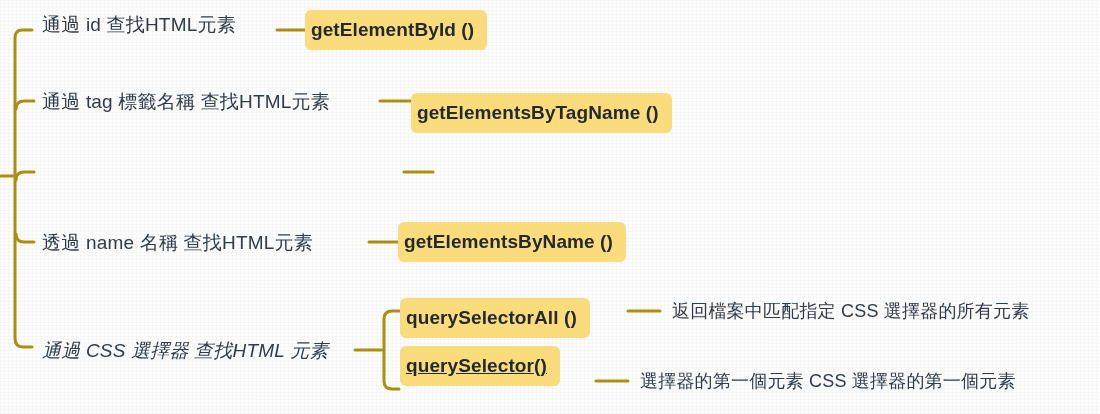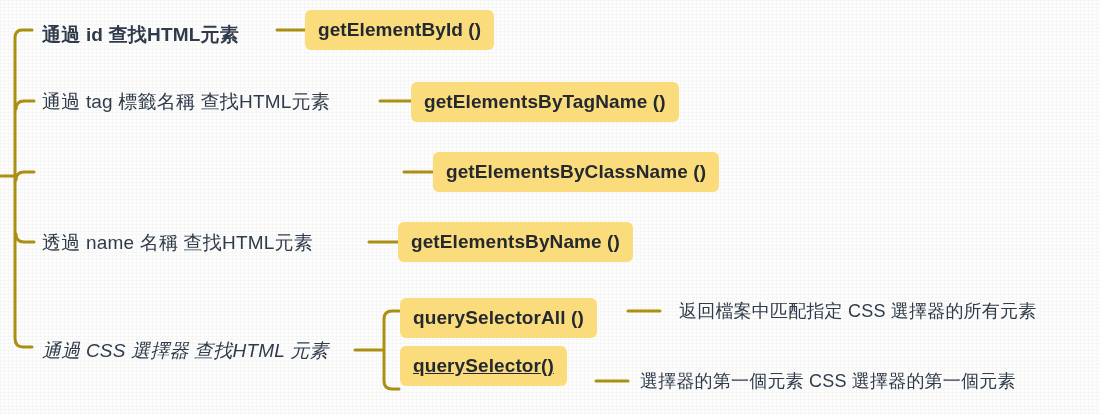--- a/index.html
+++ b/index.html
@@ -52,21 +52,21 @@
     transform: translateY(-50%);
   }
   .pill {
     position: absolute;
     white-space: nowrap;
     background-color: #fbdc7d;
     color: #23292f;
     font-size: 19px;
     line-height: 1;
     font-weight: 700;
-    padding: 10px 13px 11px 13px;
+    padding: 10px 13px 11px 6px;
     border-radius: 6px;
     transform: translateY(-50%);
     letter-spacing: 0.1px;
   }
   .desc-label {
     position: absolute;
     white-space: nowrap;
     color: #2f3b4a;
     font-size: 18px;
     line-height: 1;
@@ -96,32 +96,31 @@
       <path d="M 369,242 L 398,242"></path>
 
       <path d="M 355,350 L 382,350"></path>
       <path d="M 399,311 L 392,311 Q 384,311 384,319 L 384,381 Q 384,389 392,389 L 399,389"></path>
 
       <path d="M 628,311 L 660,311"></path>
       <path d="M 596,381 L 628,381"></path>
     </g>
   </svg>
 
-  <div class="node-label" style="left:42px; top:34px;font-weight:bold;">通過 id 查找HTML元素</div>
+  <div class="node-label" style="left:42px; top:24px;">通過 id 查找HTML元素</div>
   <div class="pill" style="left:305px; top:30px;">getElementById ()</div>
 
   <div class="node-label" style="left:42px; top:101px;">通過 tag 標籤名稱 查找HTML元素</div>
-  <div class="pill" style="left:411px; top:102px;">getElementsByTagName ()</div>
+  <div class="pill" style="left:411px; top:113px;">getElementsByTagName ()</div>
 
-  <div class="pill" style="left:433px; top:172px;">getElementsByClassName ()</div>
 
   <div class="node-label" style="left:42px; top:242px;">透過 name 名稱 查找HTML元素</div>
   <div class="pill" style="left:398px; top:242px;">getElementsByName ()</div>
 
   <div class="node-label" style="left:42px; top:350px;font-style:italic;">通過 CSS 選擇器 查找HTML 元素</div>
 
   <div class="pill" style="left:400px; top:318px;">querySelectorAll ()</div>
-  <div class="desc-label" style="left:672px; top:311px;margin-left:7px;">返回檔案中匹配指定 CSS 選擇器的所有元素</div>
+  <div class="desc-label" style="left:672px; top:311px;">返回檔案中匹配指定 CSS 選擇器的所有元素</div>
 
   <div class="pill" style="left:400px; top:366px;text-decoration:underline;">querySelector()</div>
   <div class="desc-label" style="left:640px; top:381px;">選擇器的第一個元素 CSS 選擇器的第一個元素</div>
 
 </div>
 
 </body></html>

